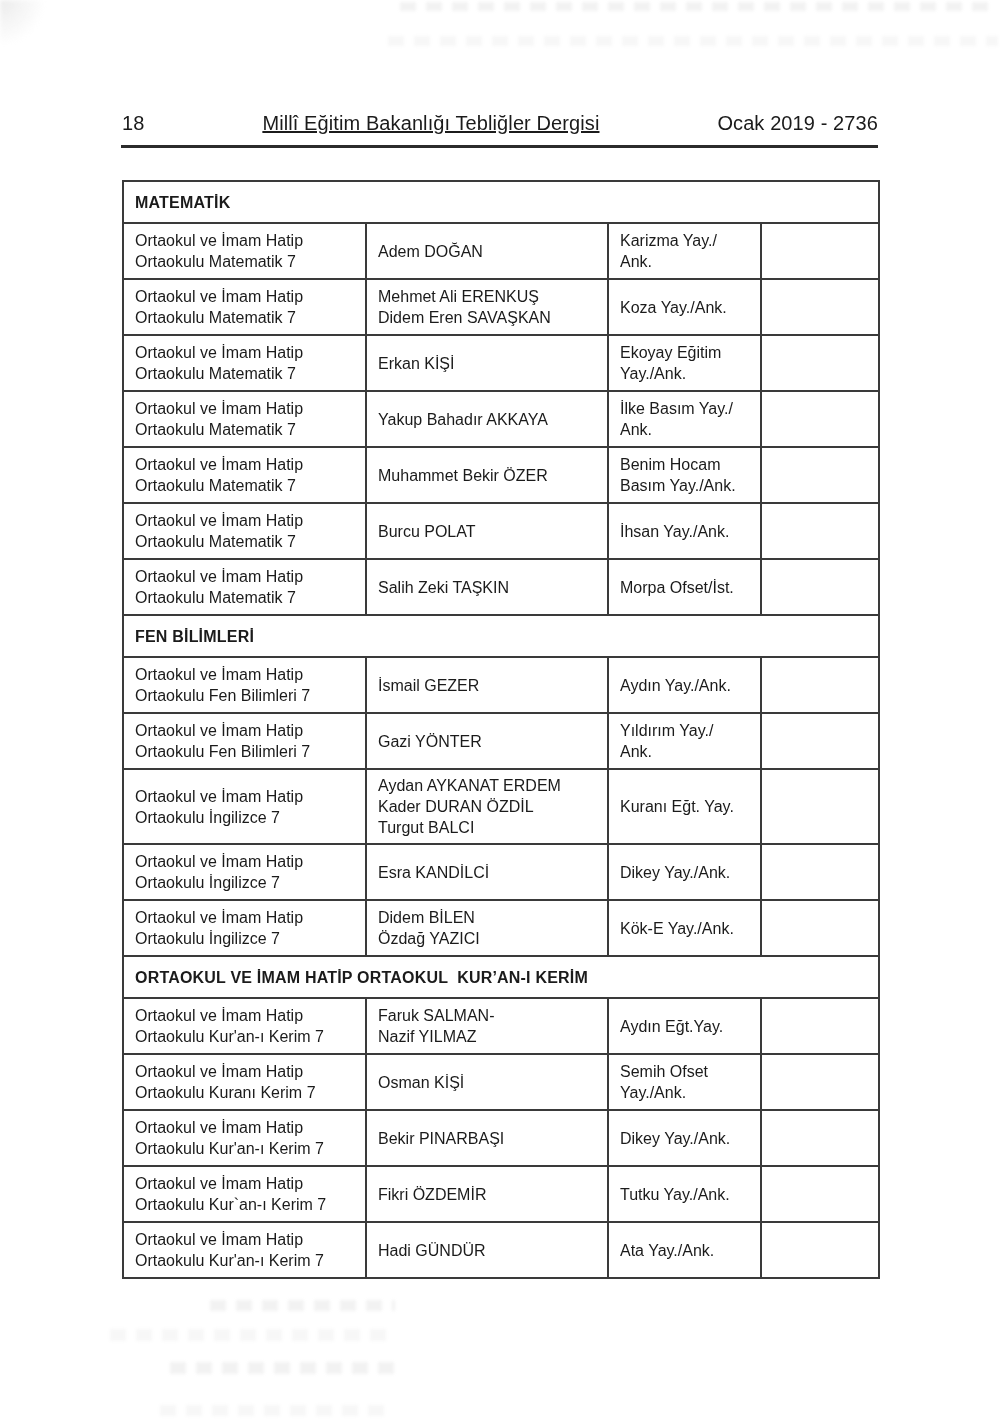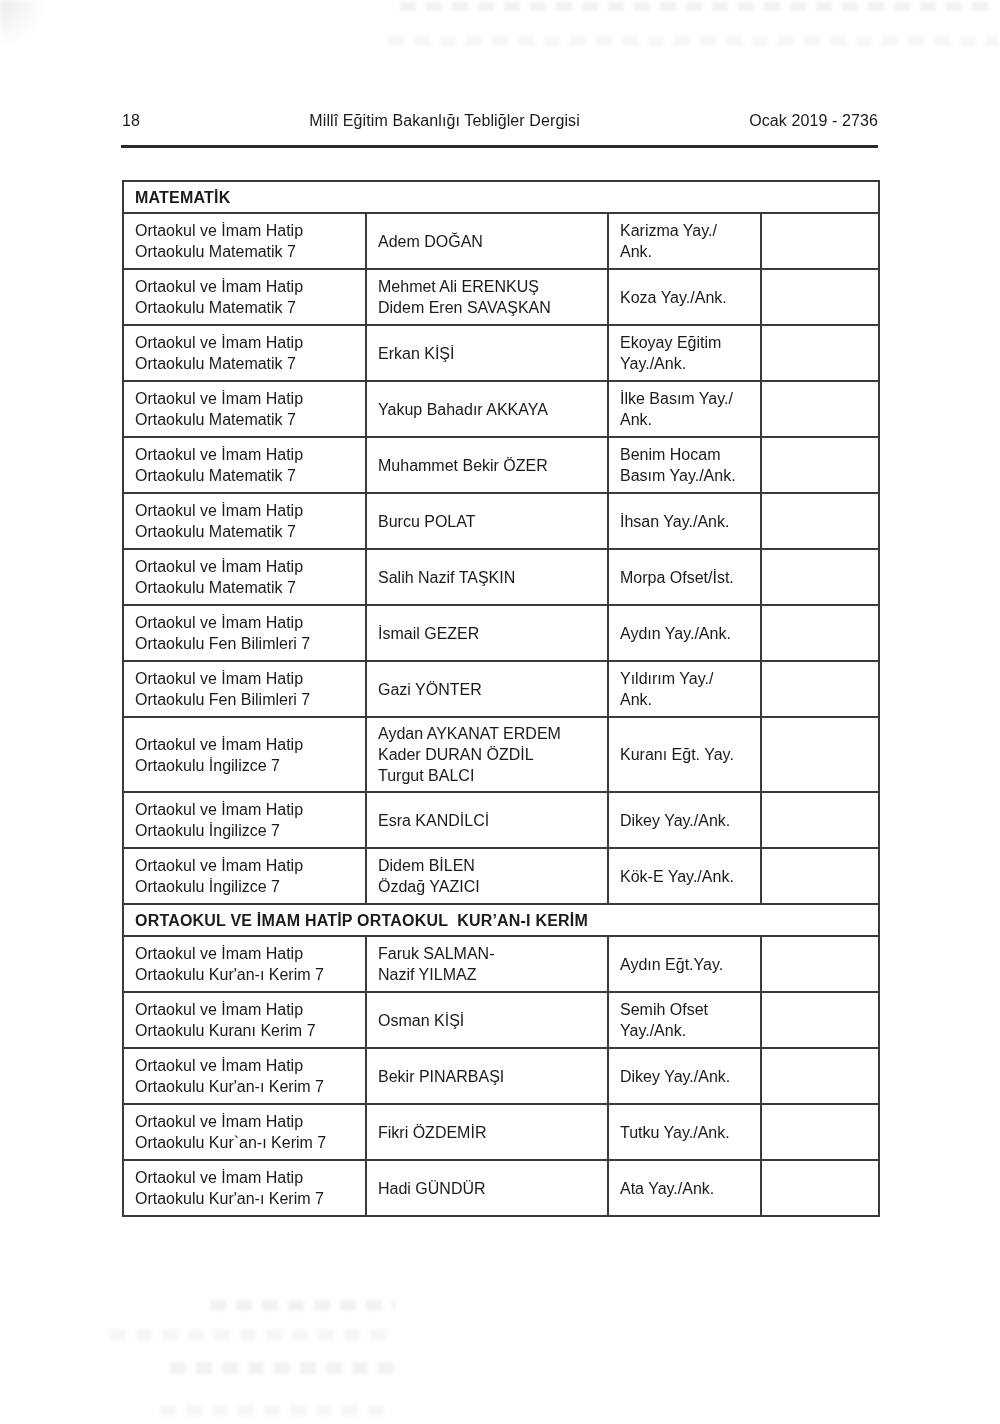--- a/index.html
+++ b/index.html
@@ -18,25 +18,25 @@
 
   
   .page-header {
     position: absolute;
     left: 122px;
     top: 112px;
     width: 756px;
     display: flex;
     justify-content: space-between;
     align-items: baseline;
-    font-size: 16px;
+    font-size: 20px;
     letter-spacing: 0.1px;
   }
   .page-header .num { flex: 0 0 auto; }
-  .page-header .title { flex: 0 0 auto; }
+  .page-header .title { flex: 0 0 auto; text-decoration: underline; }
   .page-header .issue { flex: 0 0 auto; }
 
   .header-rule {
     position: absolute;
     left: 121px;
     top: 145px;
     width: 757px;
     height: 3px;
     background: #2b2b2b;
   }
@@ -56,21 +56,21 @@
     border: 2px solid #3a3a3a;
     vertical-align: middle;
     padding: 5px 11px;
     line-height: 21px;
     white-space: pre-wrap;
     box-sizing: border-box;
     overflow: hidden;
   }
   tr.section-row td {
     font-weight: bold;
-    height: 32px;
+    height: 42px;
     padding-top: 3px;
     padding-bottom: 3px;
     letter-spacing: 0.2px;
     margin-left: 23px;
   }
   tr.data-row td {
     height: 56px;
   }
 
   
@@ -162,23 +162,26 @@
       <tr class="data-row">
         <td>Ortaokul ve İmam Hatip
 Ortaokulu Matematik 7</td>
         <td>Burcu POLAT</td>
         <td>İhsan Yay./Ank.</td>
         <td></td>
       </tr>
       <tr class="data-row">
         <td>Ortaokul ve İmam Hatip
 Ortaokulu Matematik 7</td>
-        <td>Salih Nazif TAŞKIN</td>
+        <td>Salih Zeki TAŞKIN</td>
         <td>Morpa Ofset/İst.</td>
         <td></td>
+      </tr>
+      <tr class="section-row">
+        <td colspan="4">FEN BİLİMLERİ</td>
       </tr>
       <tr class="data-row">
         <td>Ortaokul ve İmam Hatip
 Ortaokulu Fen Bilimleri 7</td>
         <td>İsmail GEZER</td>
         <td>Aydın Yay./Ank.</td>
         <td></td>
       </tr>
       <tr class="data-row">
         <td>Ortaokul ve İmam Hatip

